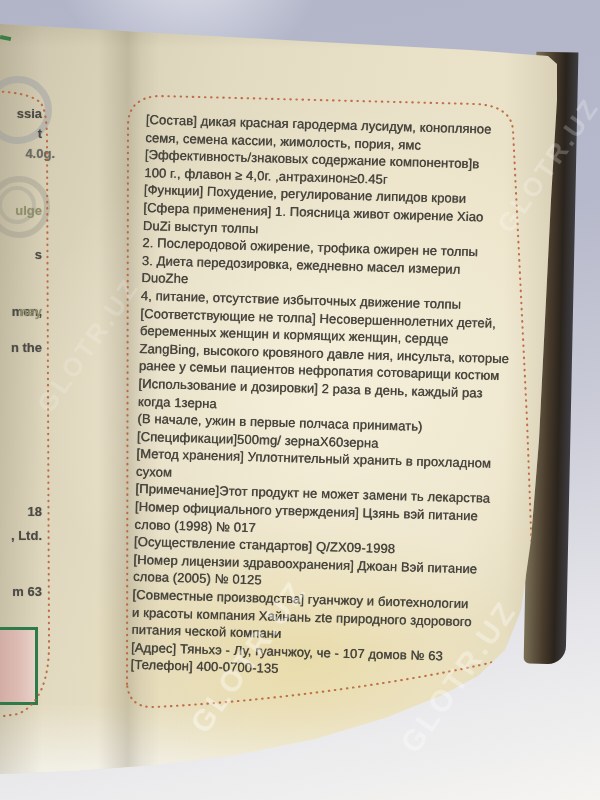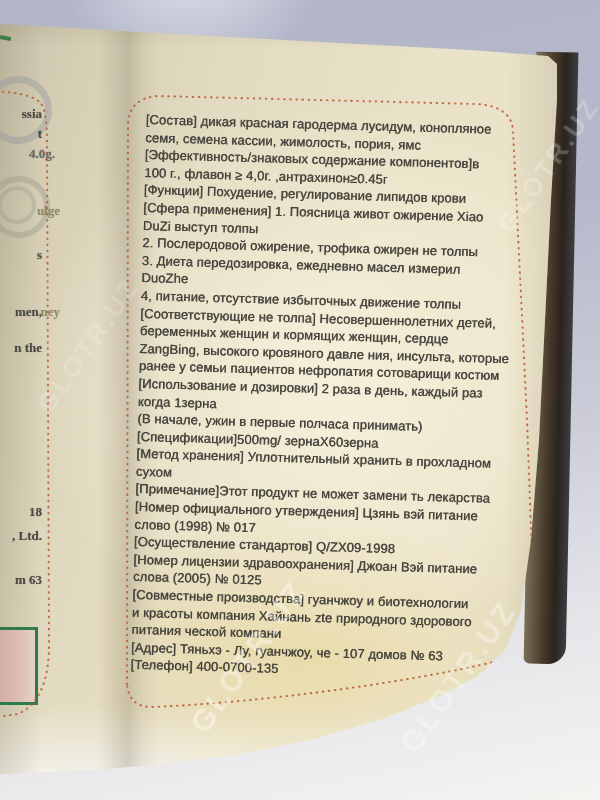--- a/index.html
+++ b/index.html
@@ -45,22 +45,22 @@
   .circle2b{left:-2px;top:186px;width:30px;height:30px;border:4px solid rgba(150,148,136,.32);border-radius:50%;}
   
   .green-box{
     left:-8px;top:627px;width:40px;height:72px;
     border:3px solid #2e7b4a;
     background:linear-gradient(90deg,#cfa9a1,#ddbcb4 60%,#e8d2c8);
   }
   .green-dash{left:0;top:36px;width:11px;height:4px;background:#3c7c46;transform:rotate(12deg);}
   
   .frag{position:absolute;left:0;width:42px;text-align:right;font-size:13px;font-weight:bold;
-        color:#4c4a45;white-space:nowrap;text-shadow:0 0 1px rgba(70,68,62,.5);font-family:Liberation Serif, serif;}
-  .frag.olive{color:#8e8d6c;text-shadow:0 0 1px rgba(142,141,108,.5);padding-left:18px;}
+        color:#4c4a45;white-space:nowrap;text-shadow:0 0 1px rgba(70,68,62,.5);}
+  .frag.olive{color:#8e8d6c;text-shadow:0 0 1px rgba(142,141,108,.5);}
   .frag.soft{color:#6b6a62;margin-left:13px;}
   
   .border-svg{left:0;top:0;width:600px;height:800px;pointer-events:none;}
   
   .text-block{
     left:146px;top:111px;width:400px;
     transform:rotate(1.6deg);transform-origin:left top;
     color:#44423b;font-size:13px;line-height:17.6px;letter-spacing:.1px;
     text-shadow:.4px 0 0 rgba(68,66,59,.75), 0 0 1px rgba(68,66,59,.25);
   }
@@ -91,21 +91,21 @@
   <span class="frag" style="top:106px">ssia</span>
   <span class="frag" style="top:126px">t</span>
   <span class="frag soft" style="top:146px">4.0g.</span>
   <span class="frag olive" style="top:203px">ulge</span>
   <span class="frag" style="top:247px">s</span>
   <span class="frag" style="top:304px">men,</span>
   <span class="frag olive" style="top:304px">ney</span>
   <span class="frag" style="top:340px">n the</span>
   <span class="frag" style="top:504px">18</span>
   <span class="frag" style="top:528px">, Ltd.</span>
-  <span class="frag" style="top:572px">m 63</span>
+  <span class="frag" style="top:584px">m 63</span>
 
   <svg class="abs border-svg" viewBox="0 0 600 800">
     <g fill="none" stroke="#b85c34" stroke-width="2.1" stroke-linecap="round" stroke-dasharray="0.5 5.6" opacity="0.85">
       <path d="M -40 92 Q 22 88 40 102 Q 47 110 47 140 L 49 640 Q 50 700 18 714 L -40 722"></path>
       <path d="M 127 684 L 128 124 Q 129 98 158 96 L 476 104 Q 511 106 513 130 L 527 420 L 534 612 Q 537 650 505 659 C 450 674 300 700 154 707 Q 129 708 127 684 Z"></path>
     </g>
   </svg>
 
   <div class="abs text-block">
     <div class="t-line">[Состав] дикая красная гародерма лусидум, конопляное

